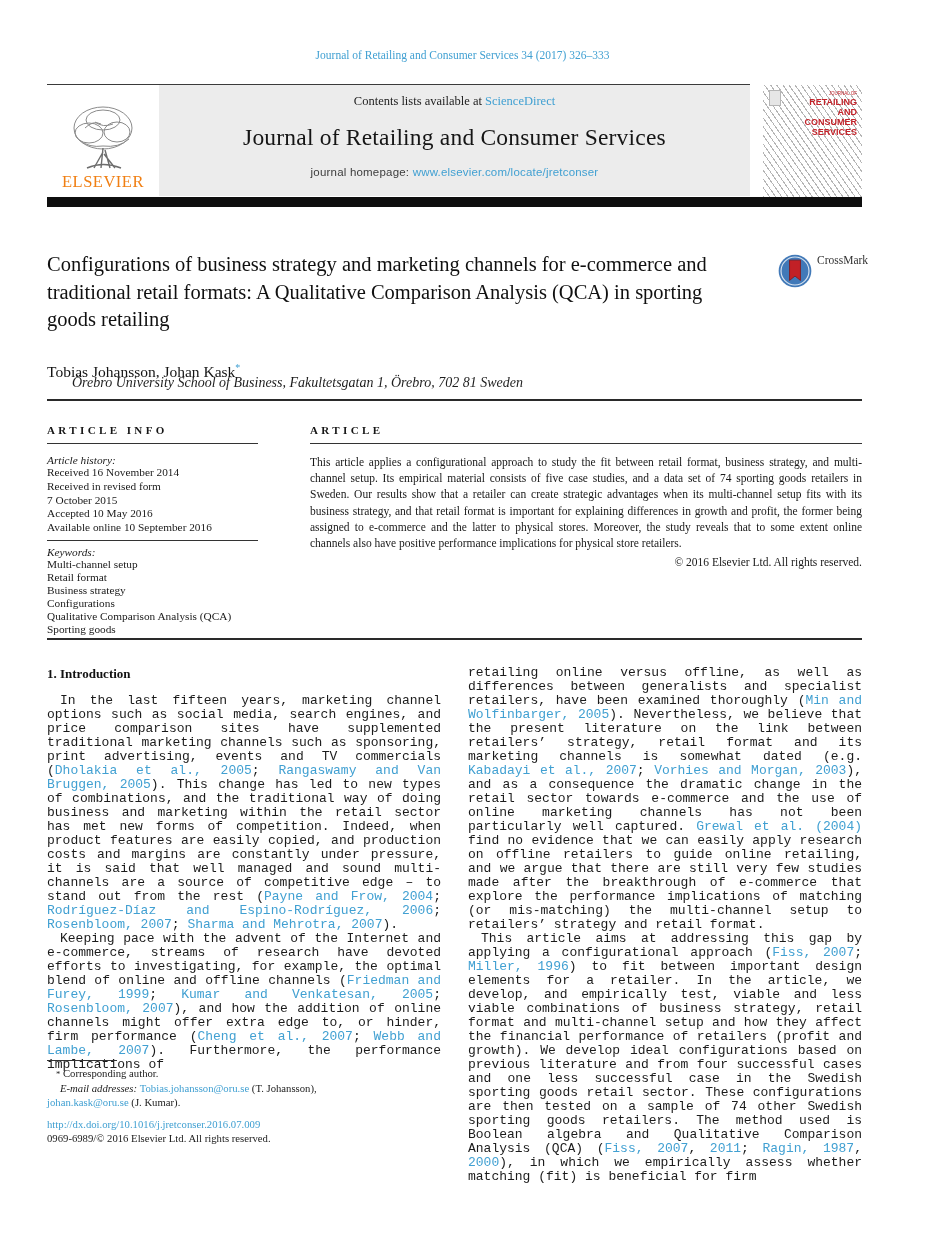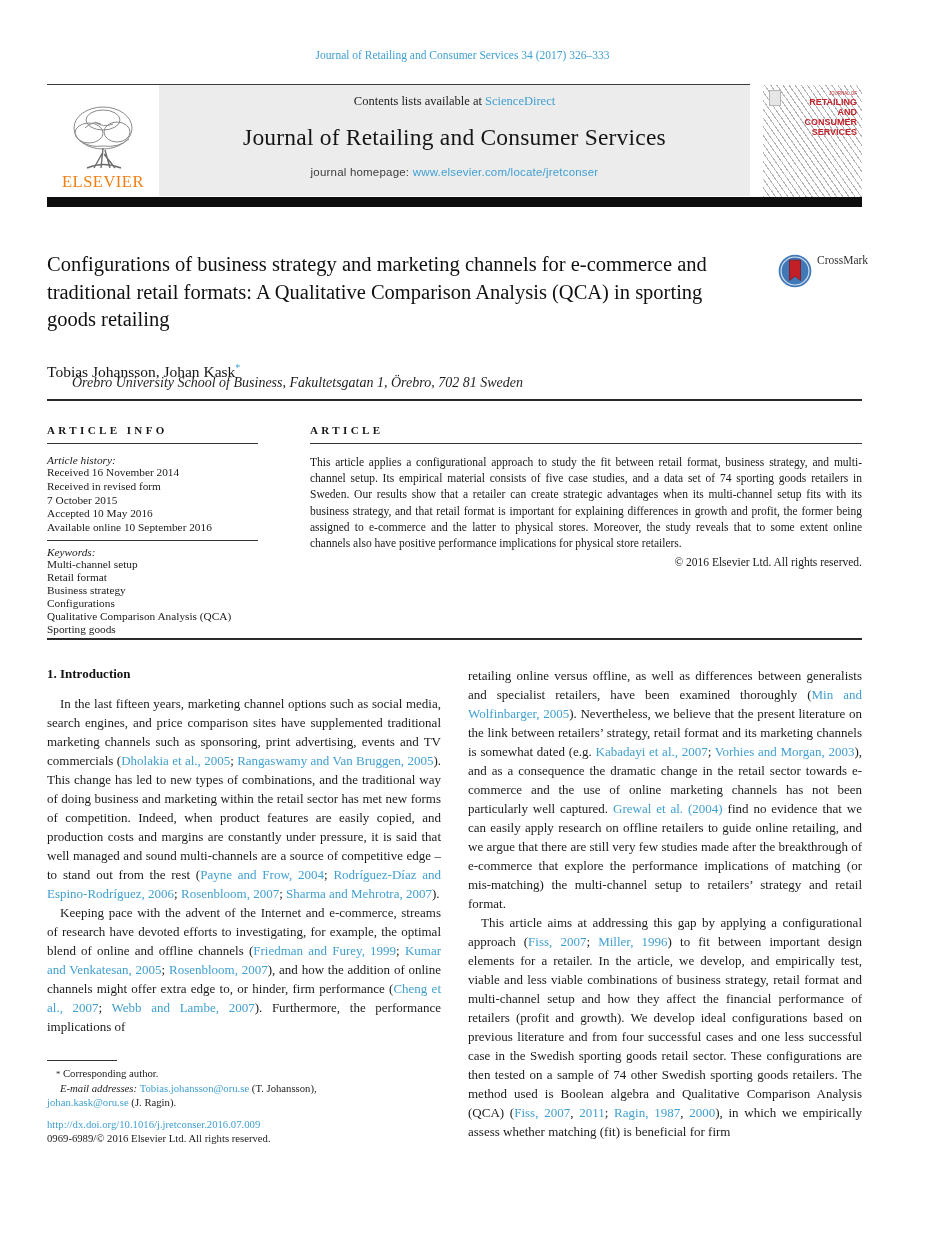--- a/index.html
+++ b/index.html
@@ -50,21 +50,21 @@
   .sect-head{position:absolute;top:424px;font-size:11px;font-weight:700;letter-spacing:3.4px;color:#161616;}
   .head-rule{position:absolute;top:443px;height:1px;background:#333;}
   .info-col{position:absolute;left:47px;width:215px;font-size:11.3px;color:#1a1a1a;}
   .info-label{font-style:italic;}
   .info-list div{line-height:13.8px;}
   .kw-list div{line-height:13px;}
   .abstract-col{position:absolute;left:310px;top:454px;width:552px;font-size:11.5px;
     line-height:16.2px;text-align:justify;color:#181818;}
   .copyright{text-align:right;margin-top:3px;}
   .intro-head{position:absolute;top:666px;left:47px;font-size:13px;font-weight:700;color:#121212;}
-  .jcol{position:absolute;width:394px;font-size:13px;line-height:19px;text-align:justify;color:#1b1b1b;}
+  .jcol{position:absolute;width:394px;font-size:13px;line-height:14px;text-align:justify;color:#1b1b1b;font-family:Liberation Mono, monospace;}
   .jcol p{margin:0;}
   .jcol p.indent{text-indent:13px;}
   #col-left{left:47px;top:694px;}
   #col-right{left:468px;top:666px;}
   .footnote{position:absolute;left:47px;top:1060px;width:394px;font-size:10.7px;line-height:13.8px;color:#1b1b1b;}
   .fn-rule{width:70px;height:1px;background:#333;margin-bottom:6px;}
   .fn-corr{text-indent:9px;}
   .fn-email1{text-indent:13px;}
   .fn-doi{margin-top:9px;}
   .it{font-style:italic;}
@@ -189,18 +189,18 @@
     <p><span>retailing online versus offline, as well as differences between generalists and specialist retailers, have been examined thoroughly (</span><span class="lnk">Min and Wolfinbarger, 2005</span><span>). Nevertheless, we believe that the present literature on the link between retailers’ strategy, retail format and its marketing channels is somewhat dated (e.g. </span><span class="lnk">Kabadayi et al., 2007</span><span>; </span><span class="lnk">Vorhies and Morgan, 2003</span><span>), and as a consequence the dramatic change in the retail sector towards e-commerce and the use of online marketing channels has not been particularly well captured. </span><span class="lnk">Grewal et al. (2004)</span><span> find no evidence that we can easily apply research on offline retailers to guide online retailing, and we argue that there are still very few studies made after the breakthrough of e-commerce that explore the performance implications of matching (or mis-matching) the multi-channel setup to retailers’ strategy and retail format.</span></p>
     <p class="indent"><span>This article aims at addressing this gap by applying a configurational approach (</span><span class="lnk">Fiss, 2007</span><span>; </span><span class="lnk">Miller, 1996</span><span>) to fit between important design elements for a retailer. In the article, we develop, and empirically test, viable and less viable combinations of business strategy, retail format and multi-channel setup and how they affect the financial performance of retailers (profit and growth). We develop ideal configurations based on previous literature and from four successful cases and one less successful case in the Swedish sporting goods retail sector. These configurations are then tested on a sample of 74 other Swedish sporting goods retailers. The method used is Boolean algebra and Qualitative Comparison Analysis (QCA) (</span><span class="lnk">Fiss, 2007</span><span>, </span><span class="lnk">2011</span><span>; </span><span class="lnk">Ragin, 1987</span><span>, </span><span class="lnk">2000</span><span>), in which we empirically assess whether matching (fit) is beneficial for firm</span></p>
   </div>
 
   <div class="footnote">
     <div class="fn-rule"></div>
     <div class="fn-corr">
       <span class="sup" style="font-size:8.5px;">*</span><span> Corresponding author.</span>
     </div>
     <div class="fn-email1"><span class="it">E-mail addresses: </span><span class="lnk">Tobias.johansson@oru.se</span><span> (T. Johansson),</span></div>
-    <div><span class="lnk">johan.kask@oru.se</span><span> (J. Ragin).</span></div>
+    <div><span class="lnk">johan.kask@oru.se</span><span> (J. Kumar).</span></div>
     <div class="fn-doi lnk">http://dx.doi.org/10.1016/j.jretconser.2016.07.009</div>
     <div>0969-6989/© 2016 Elsevier Ltd. All rights reserved.</div>
   </div>
 
 </div>
 
 </body></html>

